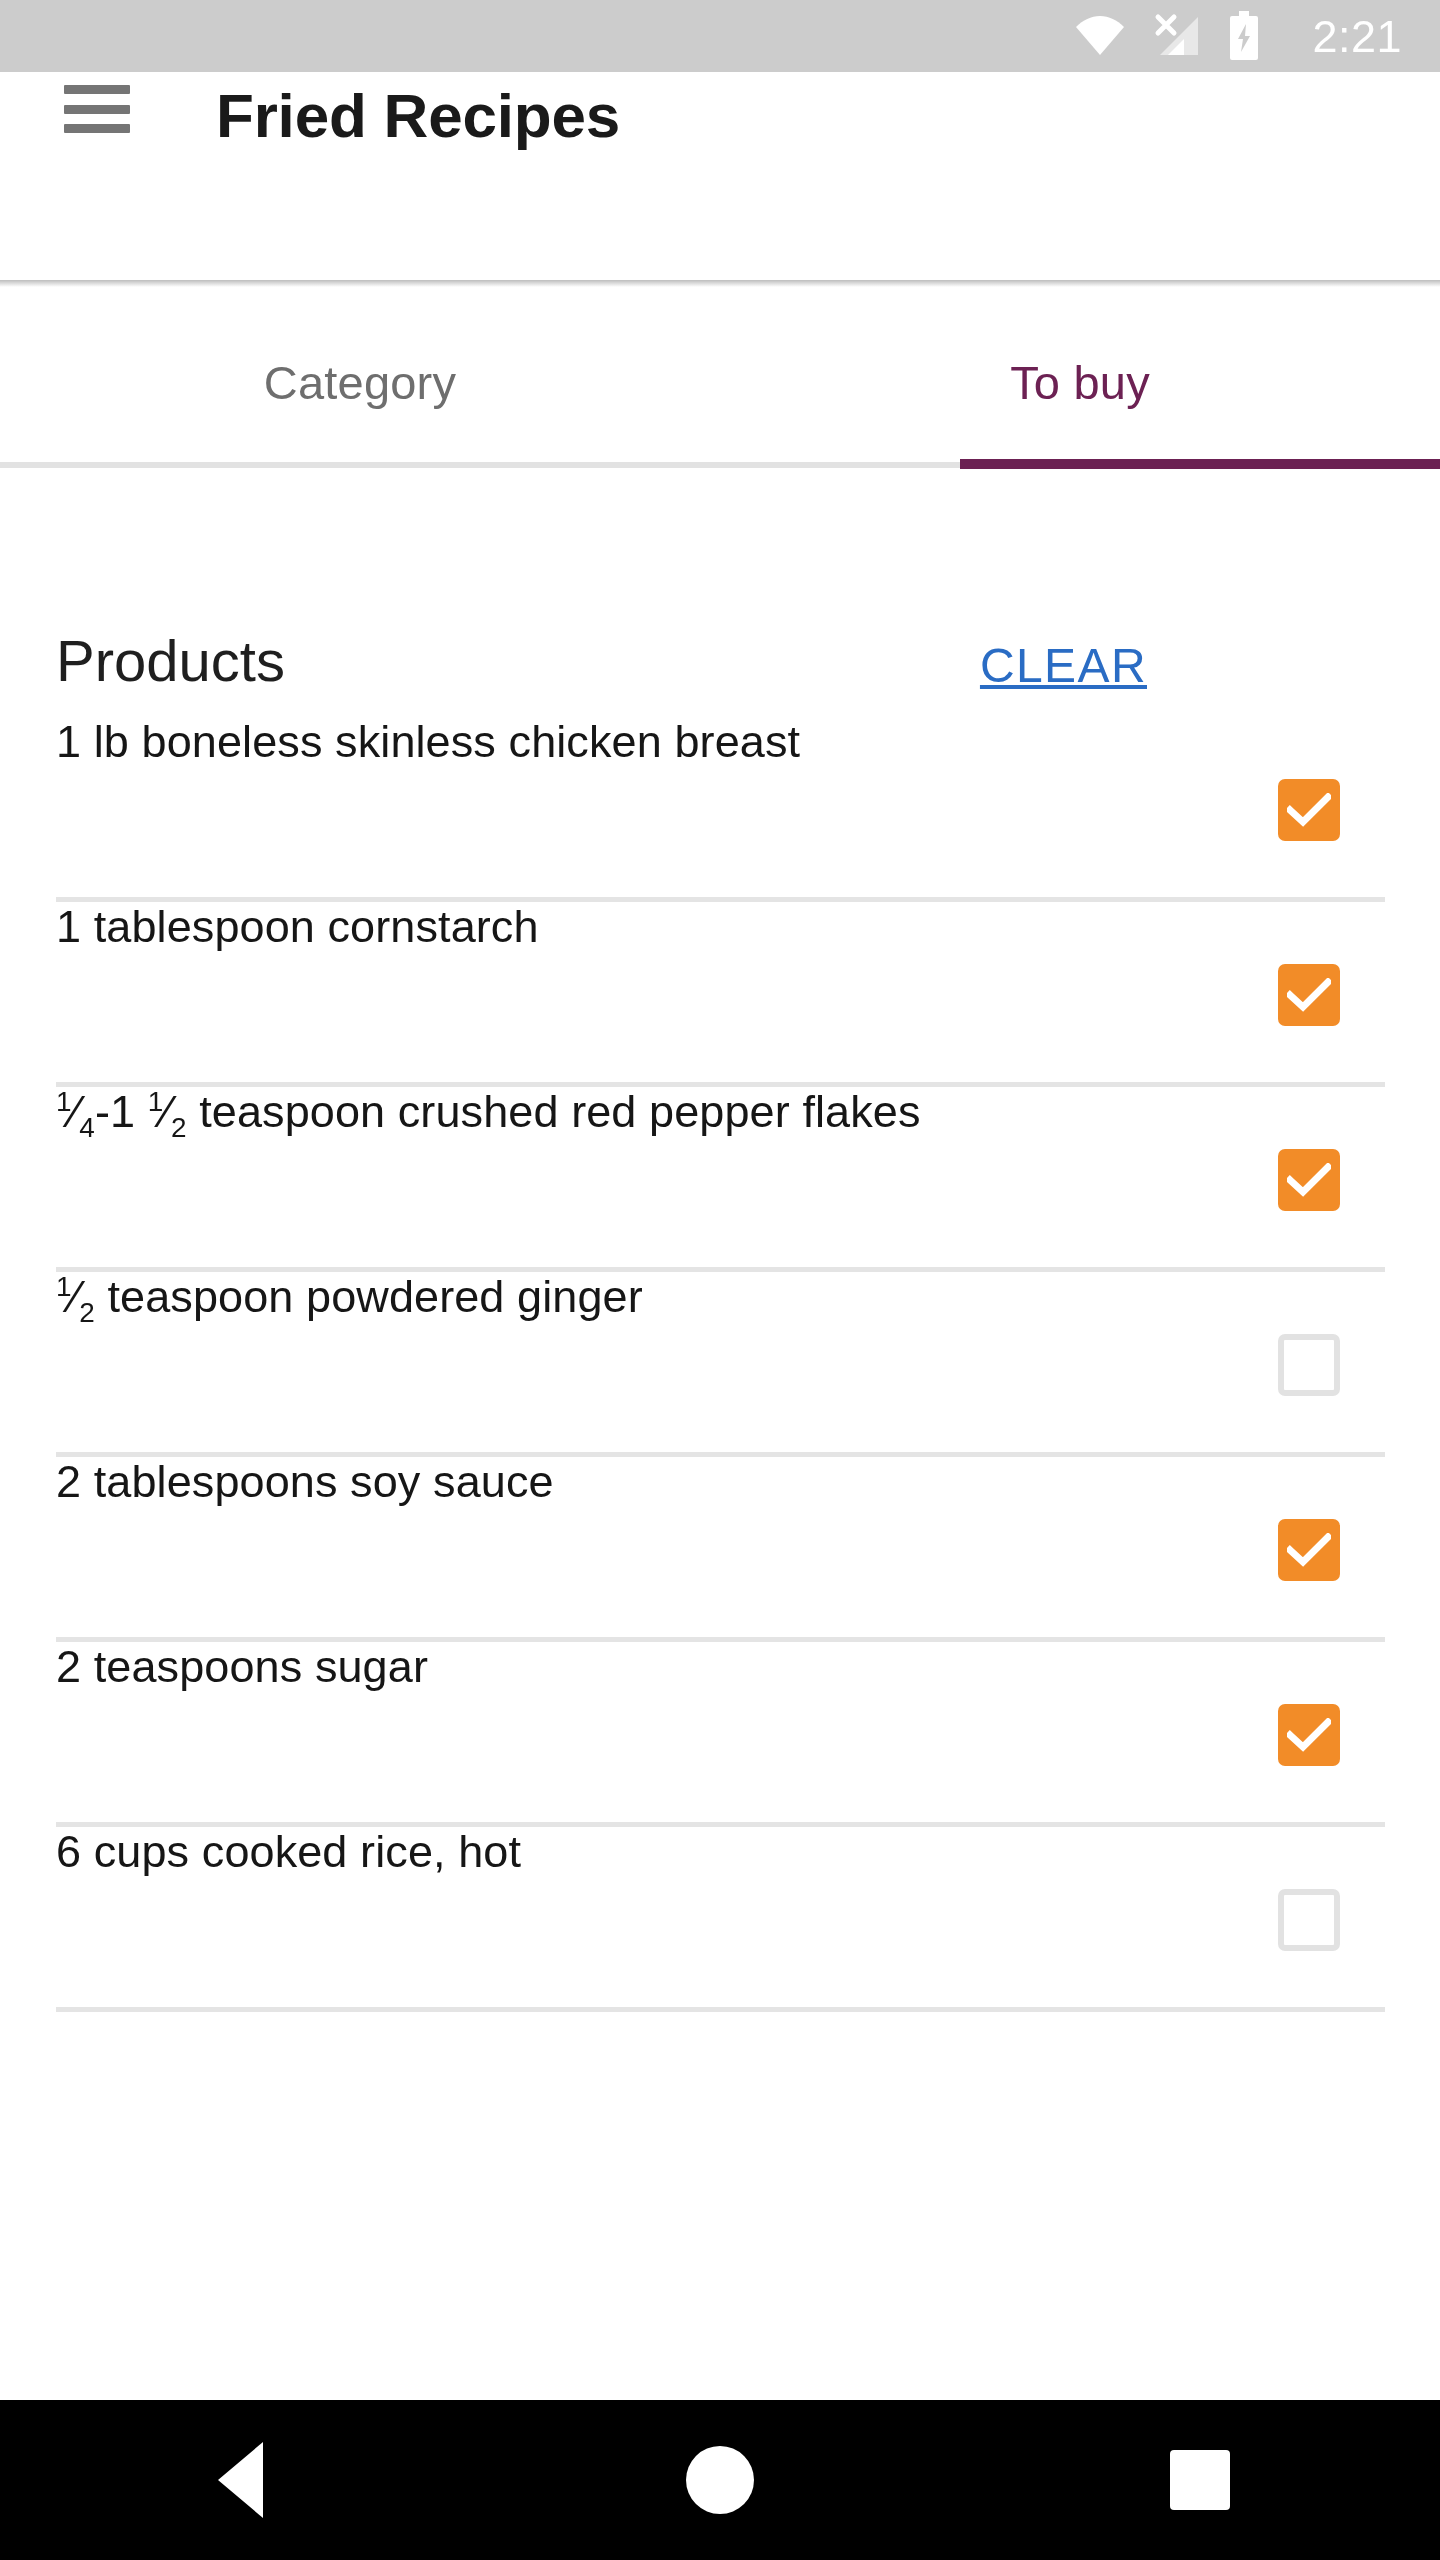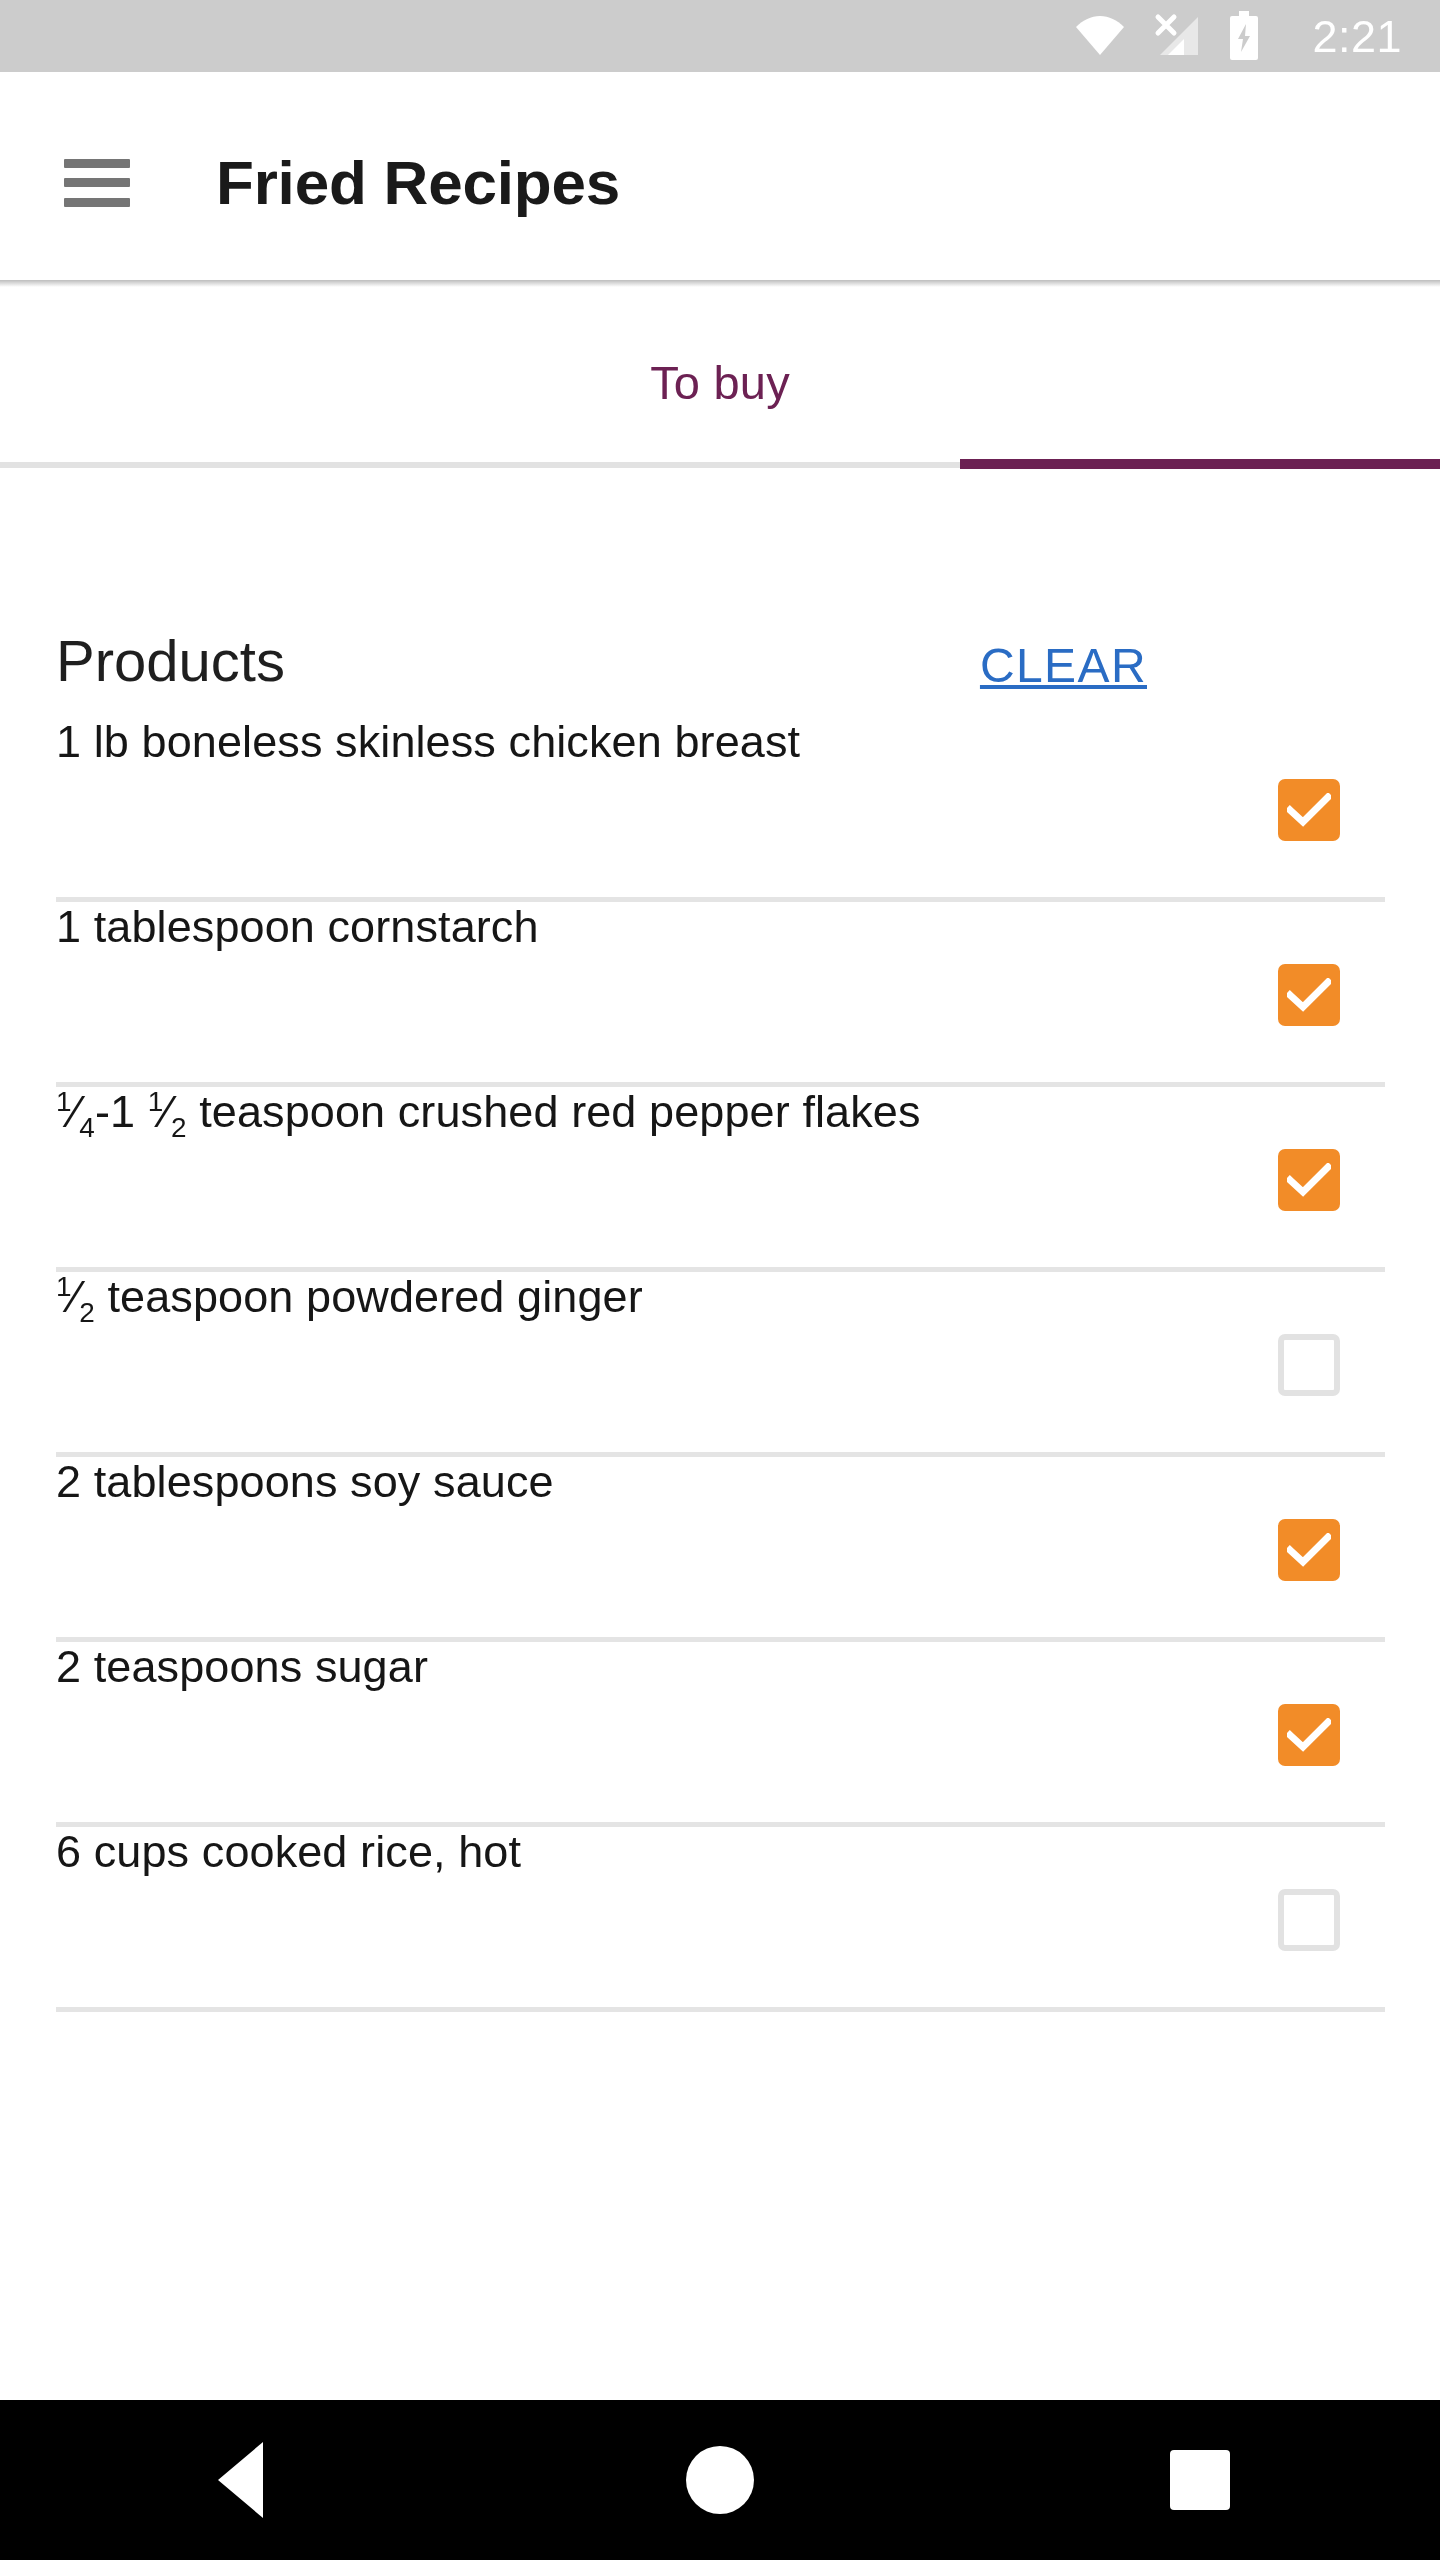--- a/index.html
+++ b/index.html
@@ -21,21 +21,21 @@
   .sb-icons { display:flex; align-items:center; gap:26px; }
   .sb-ico { display:block; }
   .sb-time {
     color:#ffffff; font-size:45px; font-weight:400;
     letter-spacing:0.5px; margin-left:26px; line-height:1;
   }
 
   
   .appbar {
     position:absolute; top:85px; left:0; width:1170px; height:195px;
-    background:#ffffff; display:flex; align-items:center;
+    background:#ffffff; display:flex; 
   }
   .hamburger {
     width:66px; height:48px; margin-left:64px;
     display:flex; flex-direction:column; justify-content:space-between;
     cursor:pointer;
   }
   .hamburger span { display:block; width:66px; height:9px; background:#757575; border-radius:1px; }
   .appbar-title {
     margin-left:86px; font-size:62px; font-weight:700; color:#1a1a1a;
     letter-spacing:-0.2px; line-height:1;
@@ -139,20 +139,21 @@
     <div class="hamburger">
       <span></span>
         <span></span>
         <span></span>
     </div>
     <div class="appbar-title">Fried Recipes</div>
   </div>
   <div class="appbar-shadow"></div>
 
   <div class="tabbar">
+    <div class="tab">Category</div>
     <div class="tab active">To buy</div>
   </div>
   <div class="tab-underline"></div>
   <div class="tab-indicator"></div>
 
   <div class="products-header">
     <div class="products-title">Products</div>
     <div class="clear-btn">CLEAR</div>
   </div>
 

